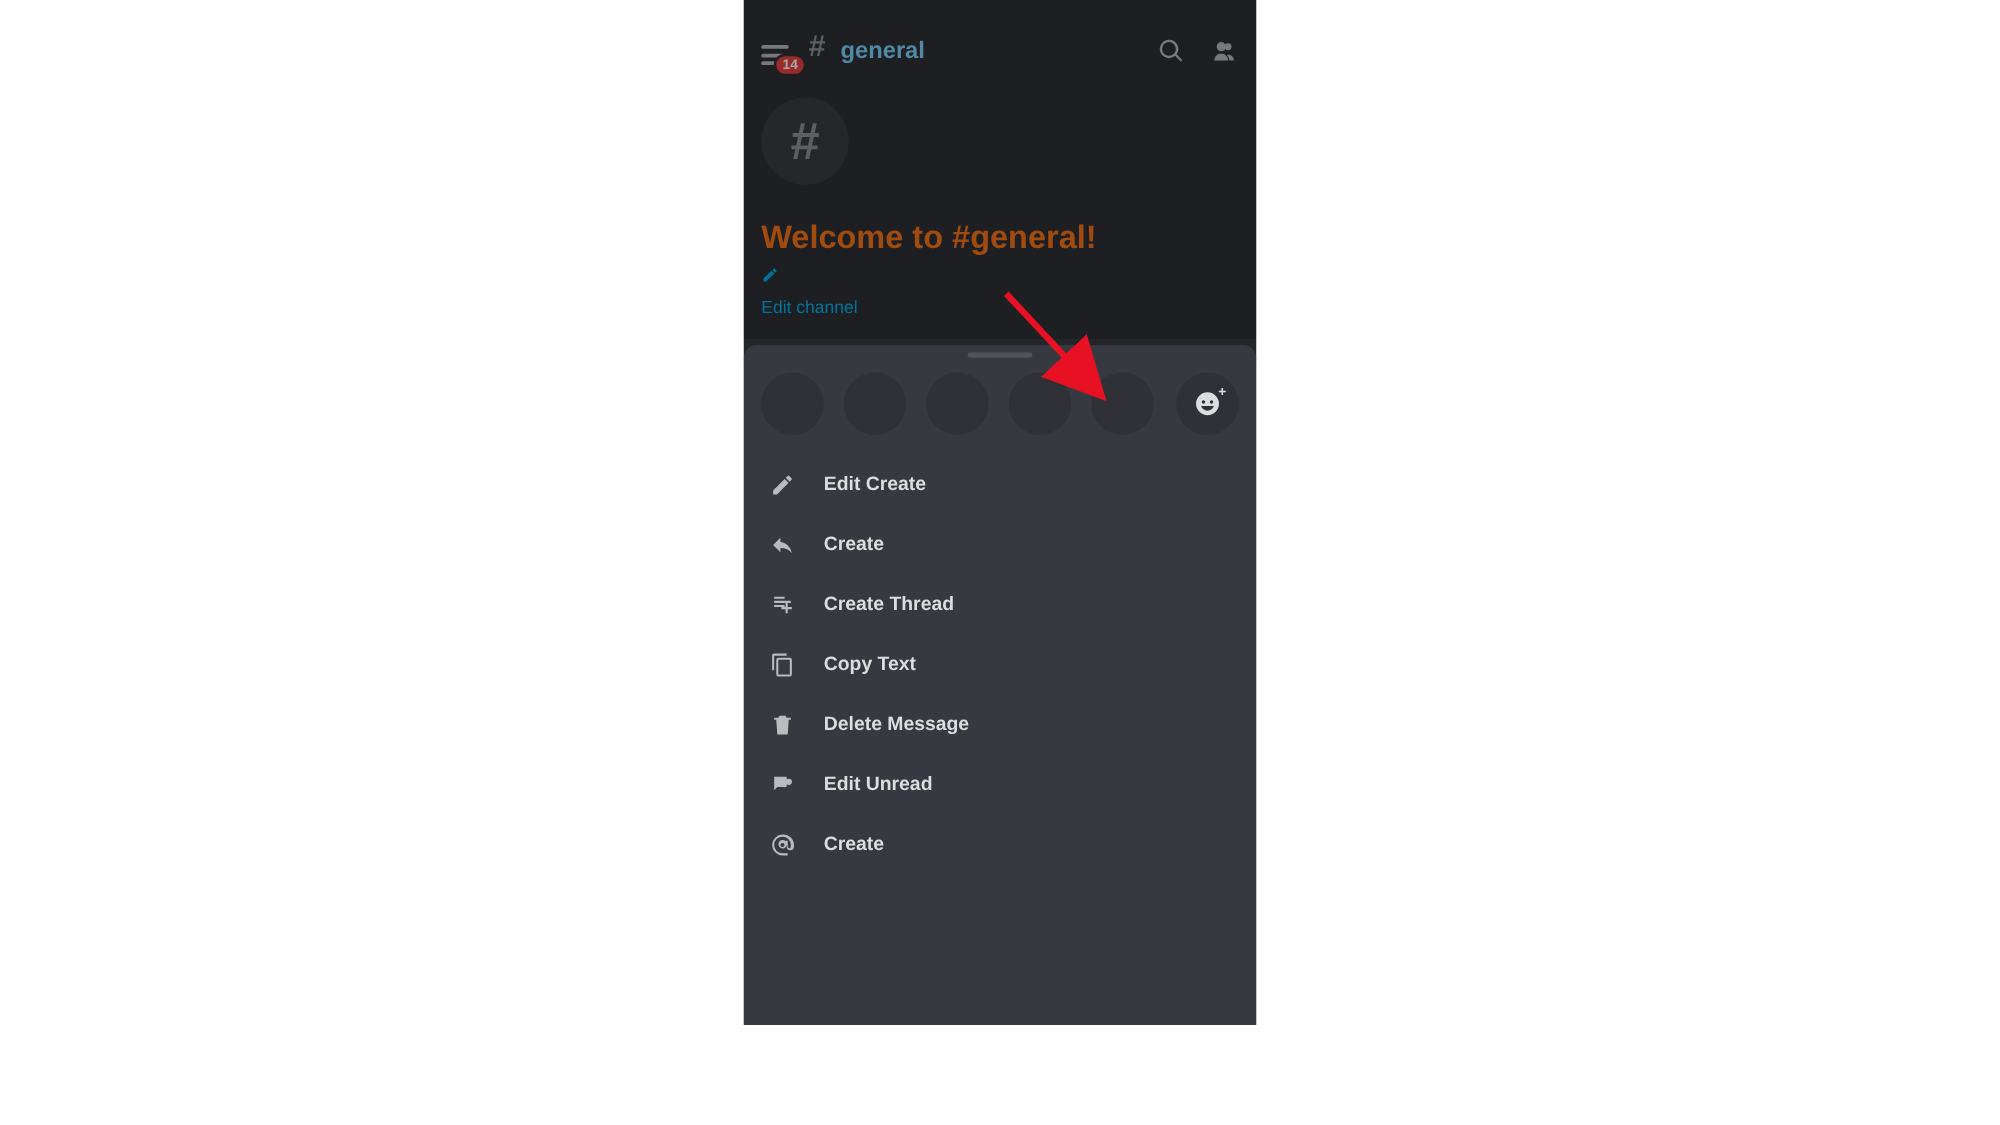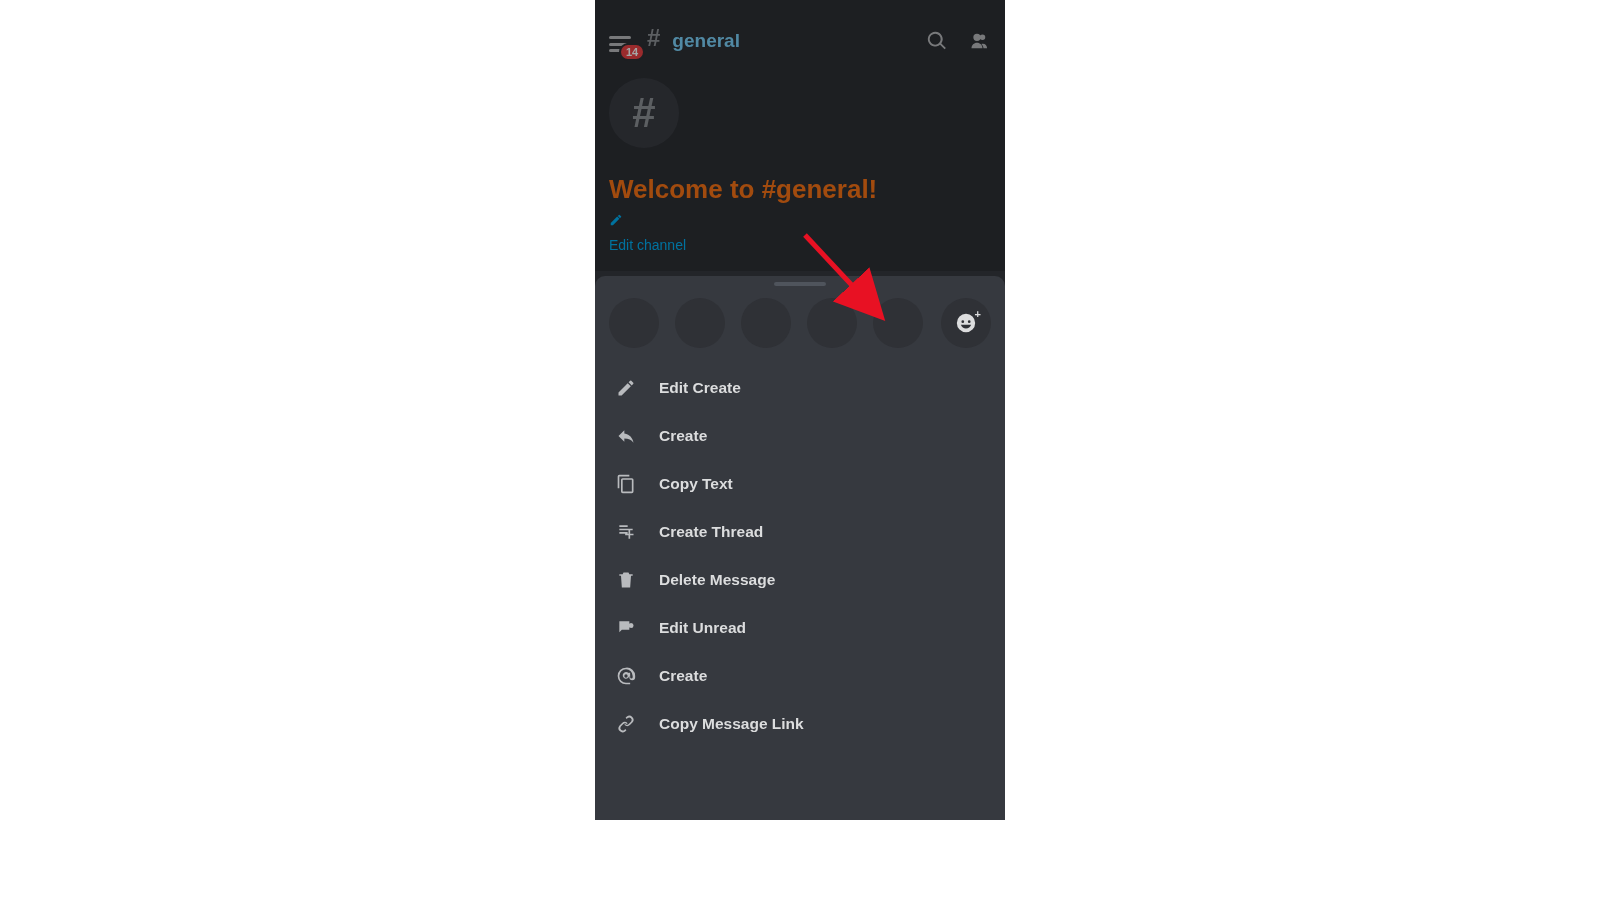--- a/index.html
+++ b/index.html
@@ -243,64 +243,56 @@
           <span class="mi-icon">
             <svg viewBox="0 0 24 24">
               <path d="M10 9V5l-7 7 7 7v-4.1c5 0 8.5 1.6 11 5.1-1-5-4-10-11-11z"></path>
             </svg>
           </span>
           <span>Create</span>
         </div>
         <div class="menu-item">
           <span class="mi-icon">
             <svg viewBox="0 0 24 24">
+              <path d="M4 4h10v2H4zM4 8h16v2H4zM4 12h10v2H4zM17 14h4v2h-4v4h-2v-4h-4v-2h4v-4h2z"></path>
+            </svg>
+          </span>
+          <span>Create Thread</span>
+        </div>
+        <div class="menu-item">
+          <span class="mi-icon">
+            <svg viewBox="0 0 24 24">
               <path d="M16 1H4a2 2 0 00-2 2v14h2V3h12V1zm3 4H8a2 2 0 00-2 2v14a2 2 0 002 2h11a2 2 0 002-2V7a2 2 0 00-2-2zm0 16H8V7h11v14z"></path>
             </svg>
           </span>
           <span>Copy Text</span>
         </div>
         <div class="menu-item">
           <span class="mi-icon">
             <svg viewBox="0 0 24 24">
-              <path d="M4 4h10v2H4zM4 8h16v2H4zM4 12h10v2H4zM17 14h4v2h-4v4h-2v-4h-4v-2h4v-4h2z"></path>
-            </svg>
-          </span>
-          <span>Create Thread</span>
-        </div>
-        <div class="menu-item">
-          <span class="mi-icon">
-            <svg viewBox="0 0 24 24">
               <path d="M6 7h12l-1 14H7L6 7zm3-4h6l1 2h4v2H4V5h4l1-2z"></path>
             </svg>
           </span>
           <span>Delete Message</span>
         </div>
         <div class="menu-item">
           <span class="mi-icon">
             <svg viewBox="0 0 24 24">
               <path d="M4 4h12v10H7l-3 3V4zm14 2a3 3 0 11.001 5.999A3 3 0 0118 6z"></path>
             </svg>
           </span>
           <span>Edit Unread</span>
         </div>
         <div class="menu-item">
           <span class="mi-icon">
             <svg viewBox="0 0 24 24">
               <path d="M12 2a10 10 0 00-10 10 10 10 0 0010 10h5v-2h-5a8 8 0 118-8v1.5a1.5 1.5 0 01-3 0V8h-2v.5A4 4 0 1016 12v1.5a3.5 3.5 0 007 0V12A10 10 0 0012 2zm0 8a2 2 0 110 4 2 2 0 010-4z"></path>
             </svg>
           </span>
           <span>Create</span>
-        </div>
-        <div class="menu-item">
-          <span class="mi-icon">
-            <svg viewBox="0 0 24 24">
-              <path d="M10 13a5 5 0 007 0l3-3a5 5 0 00-7-7l-1.5 1.5 1.4 1.4L14 4.8a3 3 0 014.2 4.2l-3 3a3 3 0 01-4.2 0zM14 11a5 5 0 00-7 0l-3 3a5 5 0 007 7l1.5-1.5-1.4-1.4L10 19.2a3 3 0 01-4.2-4.2l3-3a3 3 0 014.2 0z"></path>
-            </svg>
-          </span>
-          <span>Copy Message Link</span>
         </div>
       </div>
   </div>
 
 </div>
 
 <svg class="arrow" width="100" height="100">
   <defs>
     <marker id="ah" markerWidth="10" markerHeight="10" refX="7" refY="5" orient="auto">
       <path d="M0,0 L10,5 L0,10 z" fill="#e81123"></path>

